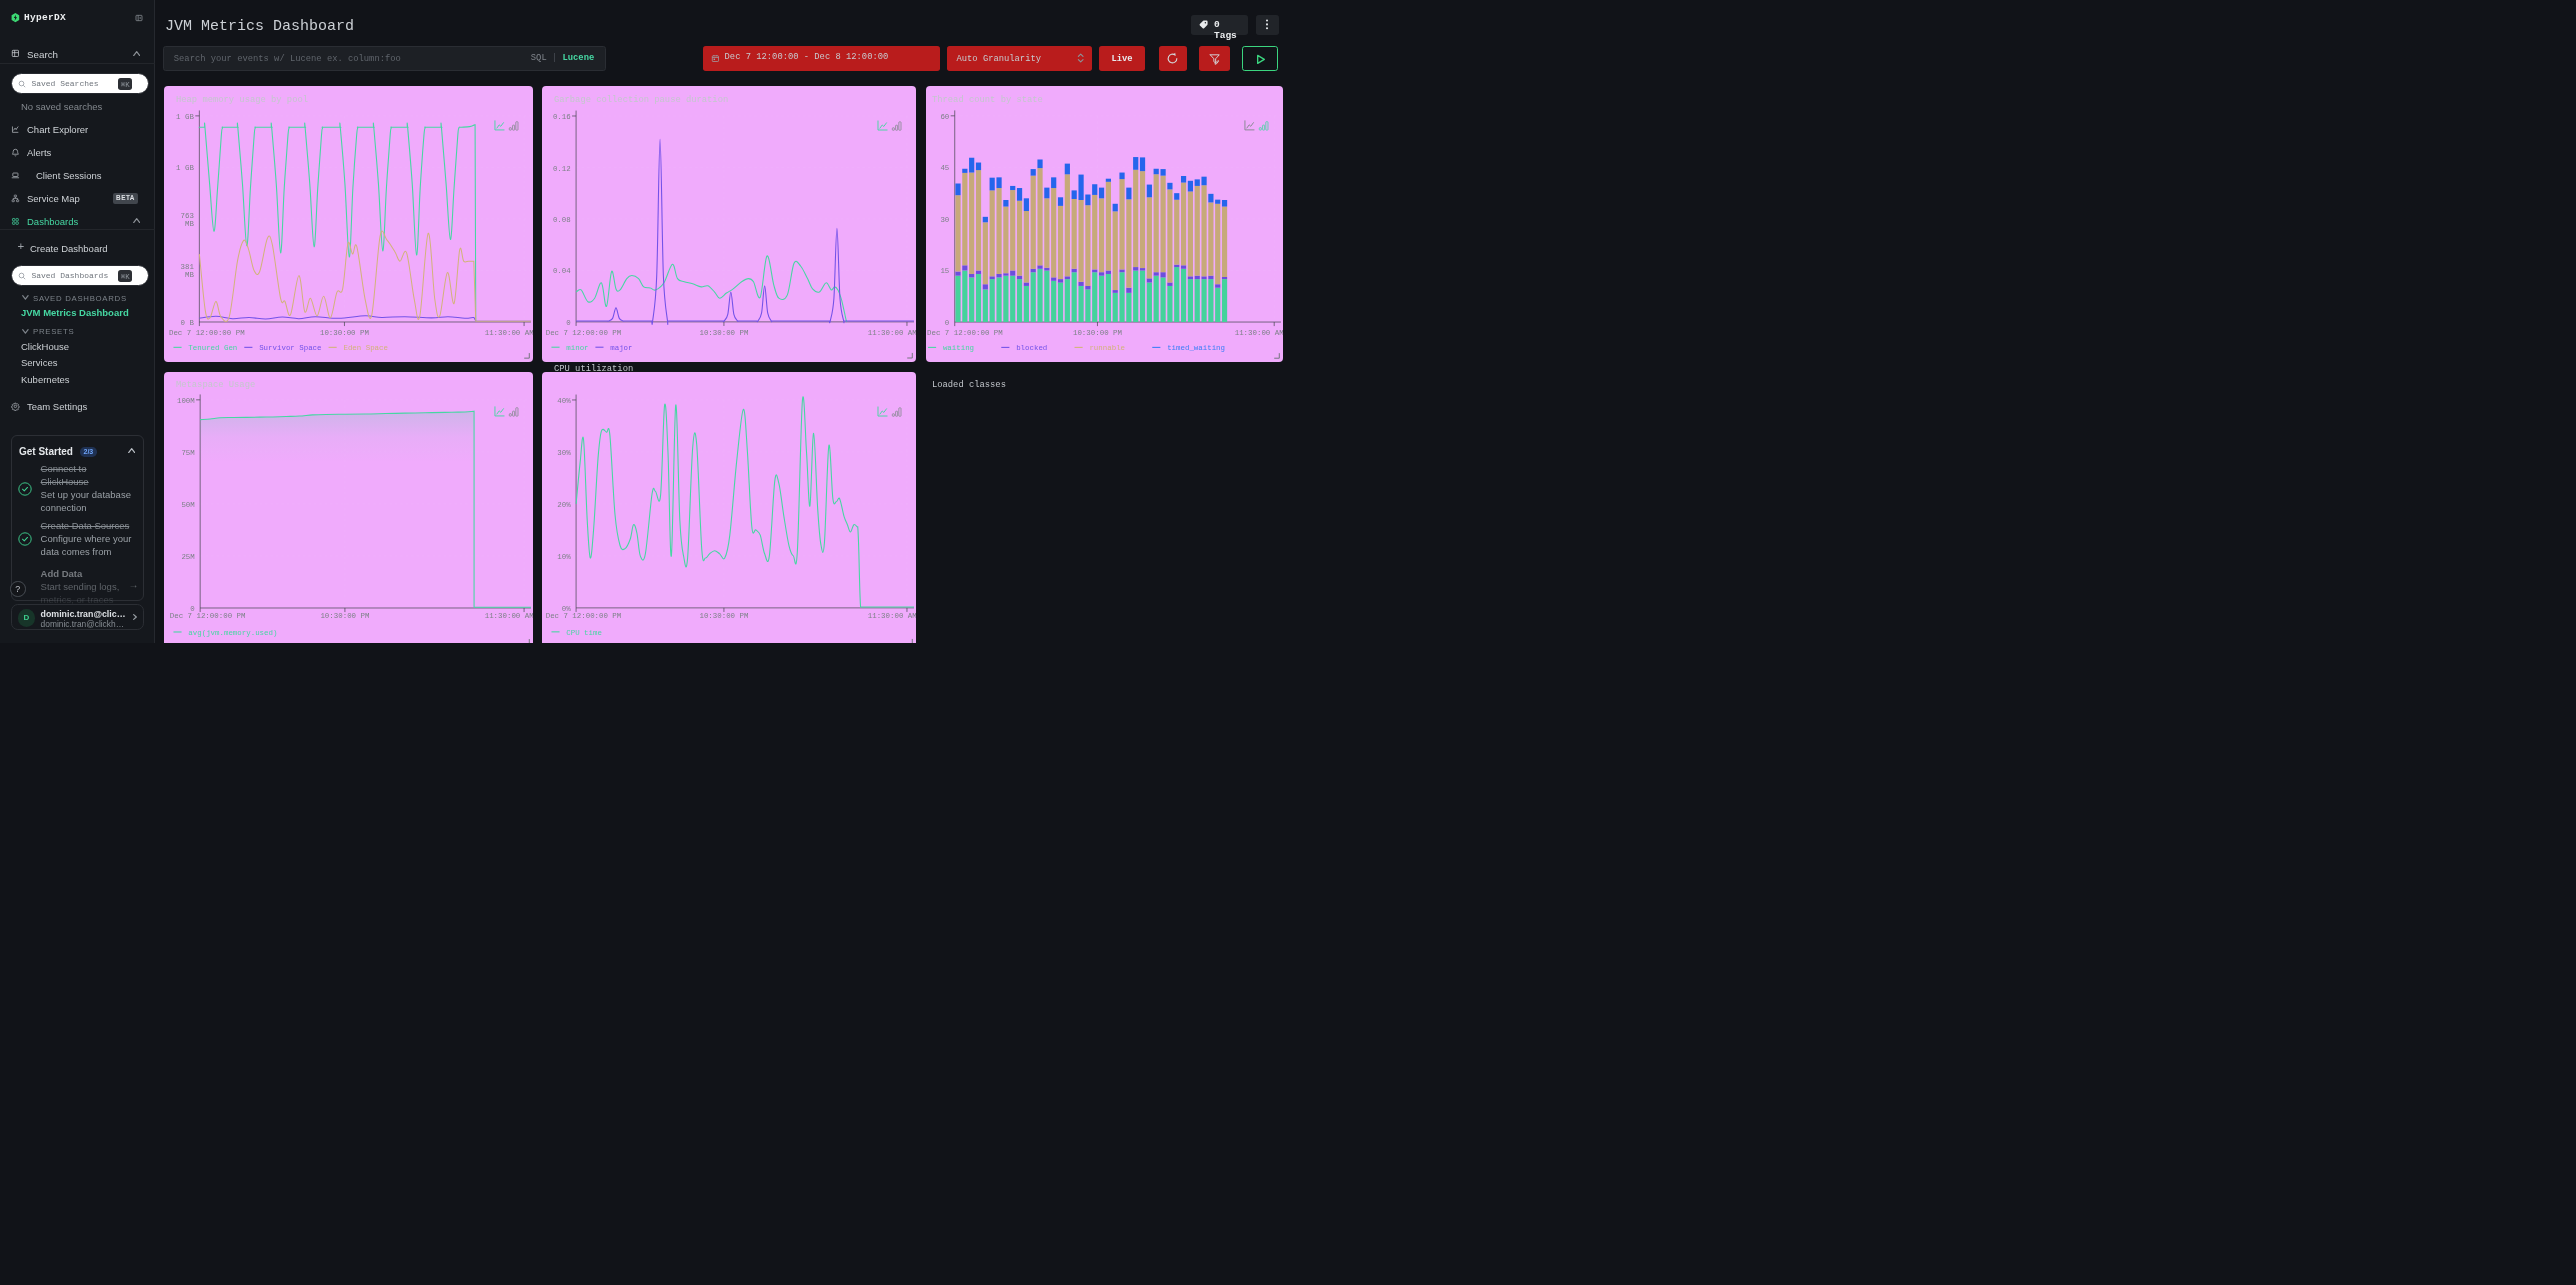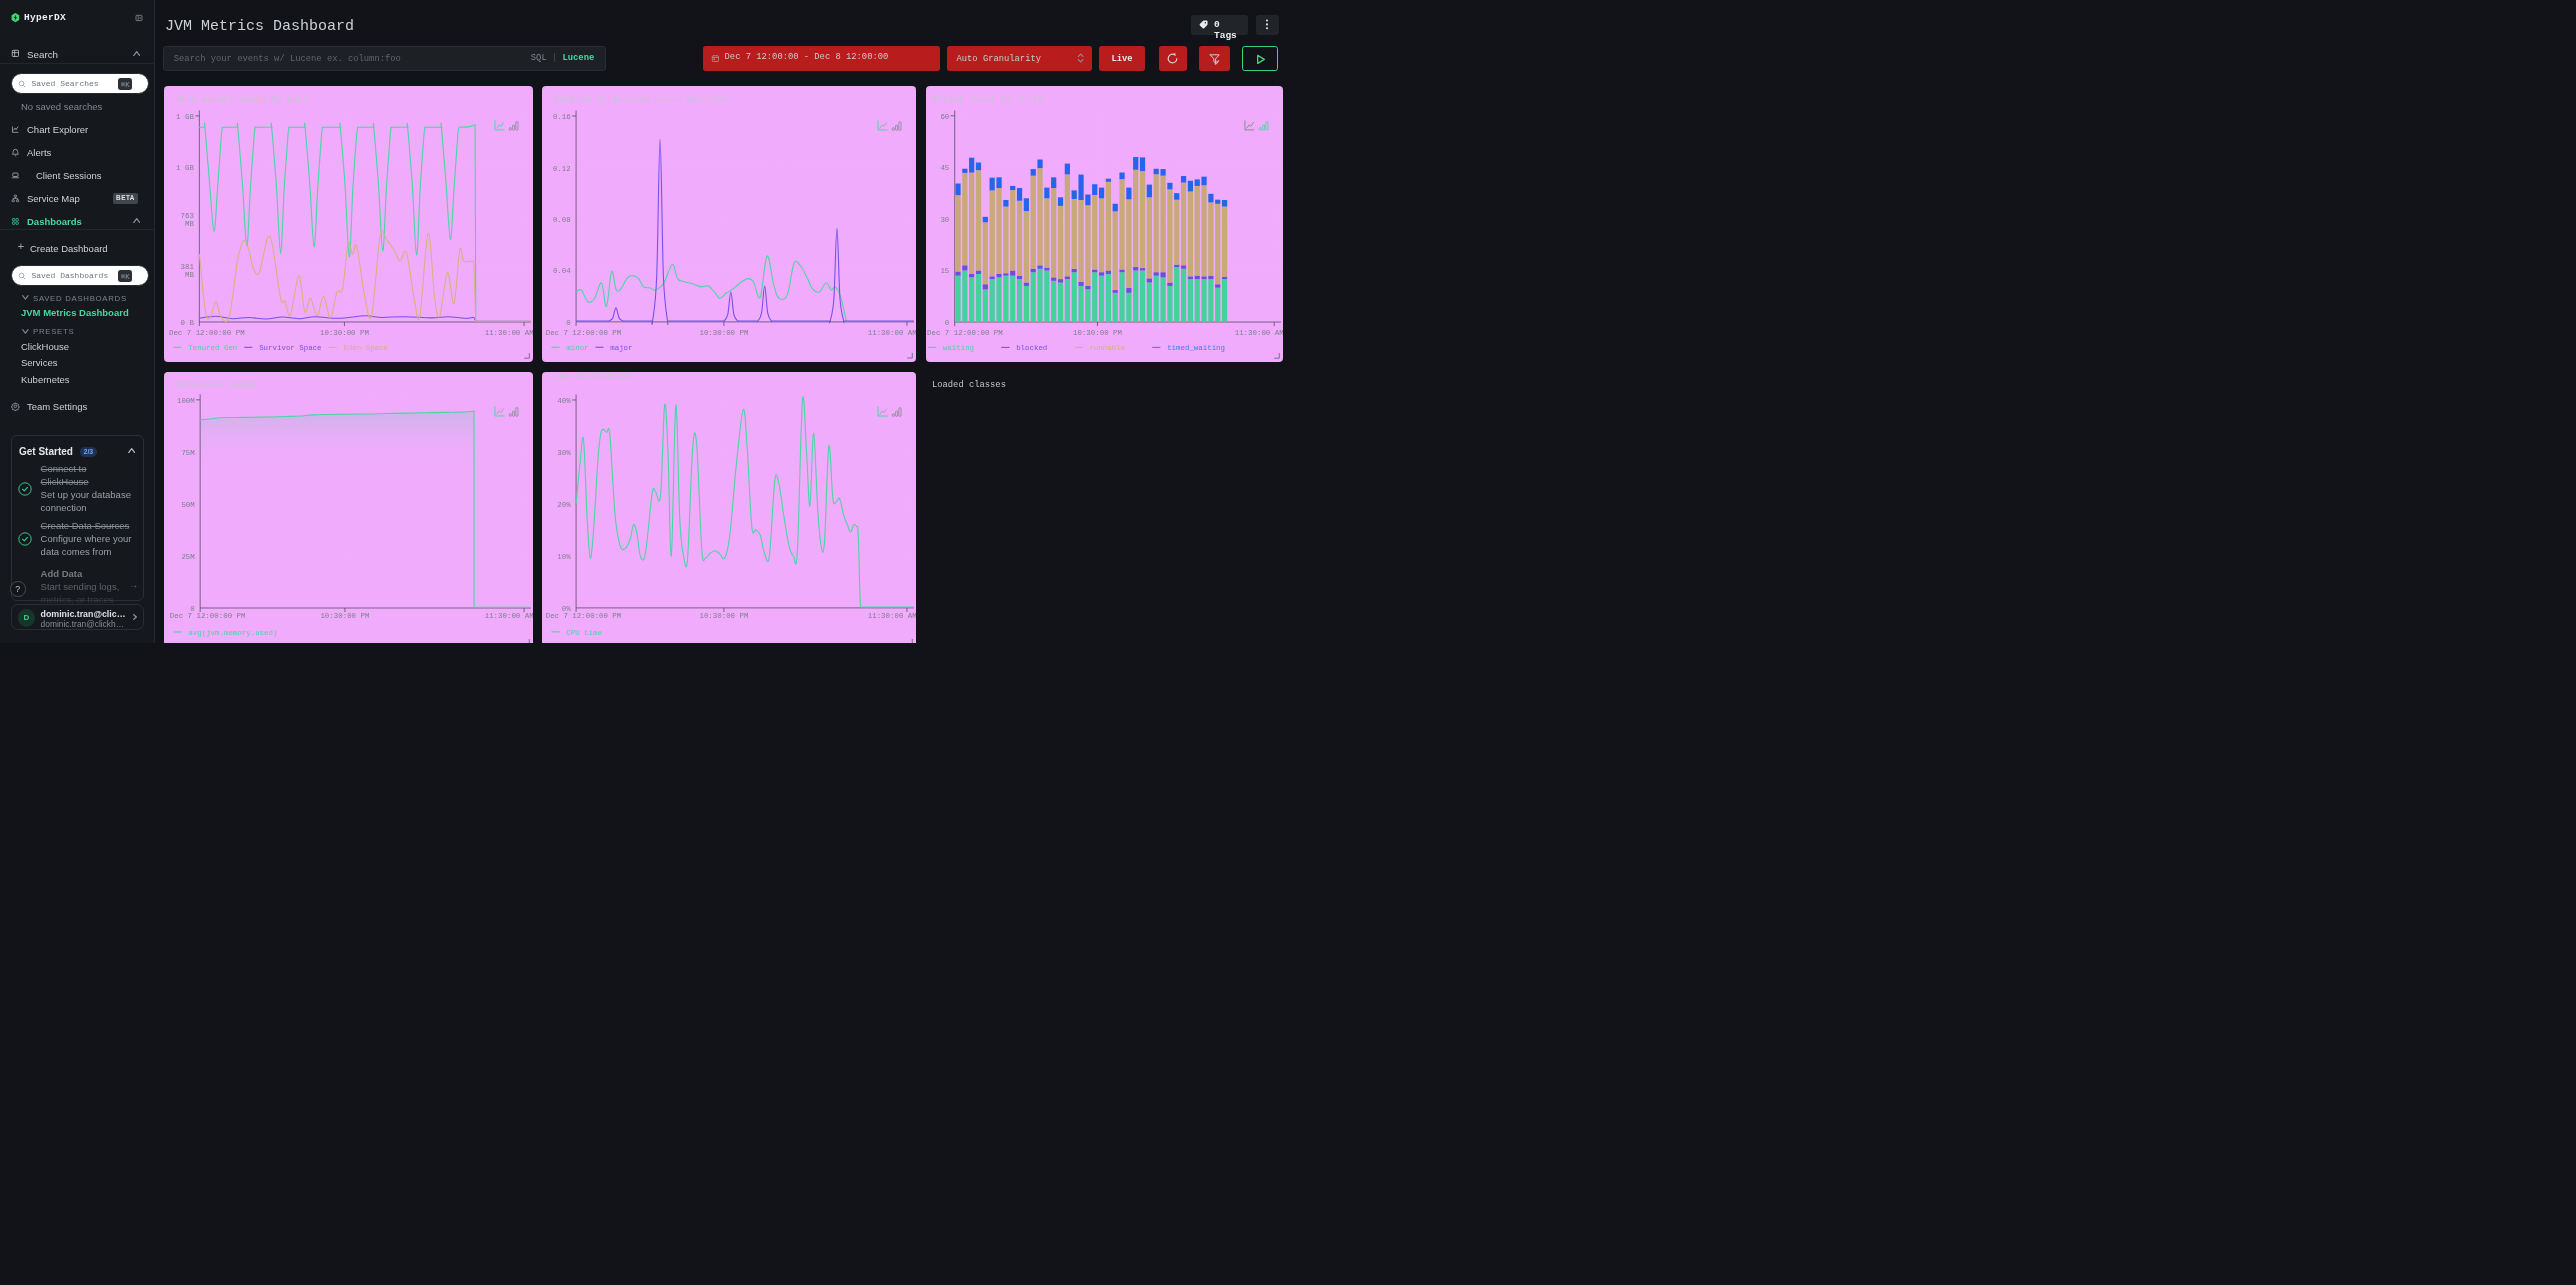--- a/index.html
+++ b/index.html
@@ -446,21 +446,21 @@
           </g>
 <path d="M541,402.5 H548.5 V395" fill="none" stroke="#6d7277" stroke-width="1.4"></path>
 <path d="M50.5,195.0C51.5,184.7 54.7,149.3 56.5,133.4C58.3,117.5 59.8,85.1 61.5,99.5C63.3,113.9 65.3,190.4 67.0,219.6C68.7,248.9 69.9,273.0 71.5,275.1C73.1,277.1 74.6,256.6 76.5,232.0C78.4,207.3 81.1,151.4 83.0,127.2C85.0,103.1 86.0,93.6 88.0,87.2C90.1,80.8 93.5,87.7 95.5,88.7C97.6,89.8 98.5,73.1 100.6,93.4C102.6,113.6 105.6,183.2 108.1,210.4C110.6,237.6 113.1,248.1 115.6,256.6C118.1,265.1 120.6,262.8 123.1,261.2C125.6,259.7 128.5,253.3 130.6,247.4C132.7,241.5 133.9,227.3 135.6,225.8C137.3,224.3 138.9,230.4 140.6,238.1C142.3,245.8 143.5,266.9 145.6,272.0C147.7,277.1 150.2,284.3 153.1,268.9C156.0,253.5 160.6,195.0 163.1,179.6C165.6,164.2 166.0,176.0 168.1,176.5C170.2,177.0 173.4,204.0 175.6,182.7C177.9,161.4 179.8,59.5 181.6,48.7C183.5,37.9 185.0,80.8 186.6,118.0C188.3,155.2 189.7,283.6 191.6,272.0C193.6,260.4 196.1,57.4 198.1,48.7C200.2,40.0 202.2,182.4 204.2,219.6C206.1,256.9 207.7,262.8 209.7,272.0C211.6,281.2 213.4,301.8 215.7,275.1C217.9,248.4 220.9,139.8 223.2,111.8C225.4,83.9 226.9,82.1 229.2,107.2C231.4,132.4 234.5,234.8 236.7,262.8C238.9,290.7 240.3,274.1 242.2,275.1C244.1,276.1 245.9,270.7 248.2,268.9C250.4,267.1 253.2,264.3 255.7,264.3C258.2,264.3 260.7,267.1 263.2,268.9C265.7,270.7 268.2,279.7 270.7,275.1C273.2,270.5 275.3,264.8 278.2,241.2C281.1,217.6 284.9,164.5 288.2,133.4C291.6,102.3 295.6,57.4 298.2,54.9C300.9,52.3 302.2,89.0 304.3,118.0C306.3,147.0 308.7,209.6 310.8,228.9C312.8,248.1 314.7,231.4 316.8,233.5C318.9,235.6 321.1,235.3 323.3,241.2C325.4,247.1 327.5,263.8 329.8,268.9C332.0,274.1 334.3,290.0 336.8,272.0C339.3,254.0 342.5,179.1 344.8,161.1C347.1,143.2 348.5,155.5 350.8,164.2C353.1,172.9 355.8,198.1 358.3,213.5C360.8,228.9 363.5,246.8 365.8,256.6C368.2,266.4 370.2,270.7 372.3,272.0C374.4,273.3 376.1,302.8 378.3,264.3C380.6,225.8 383.6,65.4 385.8,41.0C388.1,16.6 390.0,91.8 391.8,118.0C393.7,144.2 395.1,202.7 396.8,198.1C398.6,193.5 400.4,89.5 402.4,90.3C404.3,91.1 406.5,175.0 408.4,202.7C410.2,230.4 411.7,248.4 413.4,256.6C415.0,264.8 416.4,276.6 418.4,252.0C420.3,227.3 422.8,119.5 424.9,108.8C427.0,98.0 429.0,173.4 430.9,187.3C432.7,201.2 434.2,191.9 435.9,191.9C437.6,191.9 439.0,183.7 440.9,187.3C442.8,190.9 445.5,207.1 447.4,213.5C449.3,219.9 450.8,222.0 452.4,225.8C454.0,229.7 455.3,236.6 456.9,236.6C458.5,236.6 460.2,227.1 461.9,225.8C463.6,224.5 466.0,228.4 466.9,228.9C467.9,229.4 467.5,228.9 467.7,228.9C469.9,256.6 469.9,318.2 471.9,347.8L551.0,347.8" fill="none" stroke="#46d7a2" stroke-width="1.6"></path>
 <line x1="14.0" y1="384.5" x2="26.0" y2="384.5" stroke="#46d7a2" stroke-width="1.6"></line>
           <text x="36.0" y="389.0" class="lg" fill="#46d7a2">CPU time</text>
         </svg></div>
 <div class="ptitle" style="left:176px;top:95px">Heap memory usage by pool</div>
 <div class="ptitle" style="left:554px;top:95px">Garbage collection pause duration</div>
 <div class="ptitle" style="left:932px;top:95px">Thread count by state</div>
 <div class="ptitle" style="left:176px;top:380px">Metaspace Usage</div>
-<div class="ptitle" style="left:554px;top:372px">CPU utilization</div>
+<div class="ptitle" style="left:554px;top:364px">CPU utilization</div>
 <div class="ptitle" style="left:932px;top:380px">Loaded classes</div>
 </div>
 <div id="sidebar">
       <svg style="position:absolute;left:10.8px;top:13px" width="8.8" height="9.5" viewBox="0 0 24 26">
         <path d="M12 0 L22.4 6 V19 L12 25.5 L1.6 19 V6 Z" fill="#3dd974"></path>
         <path d="M13.8 4.5 L7.6 13.5 H11.4 L9.8 21 L16.6 11.4 H12.6 Z" fill="#101216"></path>
       </svg>
       <div class="logo">HyperDX</div>
       <svg style="position:absolute;left:135px;top:13.5px" width="8" height="8" viewBox="0 0 24 24" fill="none" stroke="#9ca1a7" stroke-width="2">
         <rect x="3" y="4" width="18" height="16" rx="2"></rect>
@@ -509,21 +509,21 @@
         <rect x="15" y="16" width="6" height="5" rx="1"></rect>
         <path d="M12 8 V12 M12 12 H6 M12 12 H18 M6 12 V16 M18 12 V16"></path>
       </svg>
       <div class="navtxt" style="left:27px;top:193px;color:#ced2d6;font-weight:400">Service Map</div>
       <svg style="position:absolute;left:11px;top:217px" width="8.8" height="8.8" viewBox="0 0 24 24" fill="none" stroke="#46d7a2" stroke-width="2">
         <rect x="4" y="4" width="6.6" height="6.6" rx="1.4"></rect>
         <rect x="13.4" y="4" width="6.6" height="6.6" rx="1.4"></rect>
         <rect x="4" y="13.4" width="6.6" height="6.6" rx="1.4"></rect>
         <rect x="13.4" y="13.4" width="6.6" height="6.6" rx="1.4"></rect>
       </svg>
-      <div class="navtxt" style="left:27px;top:216px;color:#46d7a2;font-weight:700">Dashboards</div>
+      <div class="navtxt" style="left:27px;top:216px;color:#46d7a2;font-weight:400">Dashboards</div>
       <div class="beta">BETA</div>
       <svg style="position:absolute;left:133px;top:218px" width="7.4" height="5.4" viewBox="0 0 11 8">
         <path d="M1,6.82 L5.5,1 L10,6.82" fill="none" stroke="#8c9197" stroke-width="1.8" stroke-linecap="round" stroke-linejoin="round"></path>
       </svg>
       <div class="hr" style="top:229px"></div>
       <div style="position:absolute;left:15.5px;top:241px;width:10.8px;height:10.8px;color:#9ea3a9;font-size:11.5px;font-weight:400;line-height:10.8px;text-align:center">+</div>
       <div class="navtxt" style="left:30px;top:243px;font-size:9.5px">Create Dashboard</div>
       <div class="sinput" style="top:265px;height:21px;border-radius:10.5px">
         <svg style="position:absolute;left:6px;top:6.4px" width="8" height="8" viewBox="0 0 24 24" fill="none" stroke="#8c9298" stroke-width="2.2">
           <circle cx="10.5" cy="10.5" r="7"></circle>

